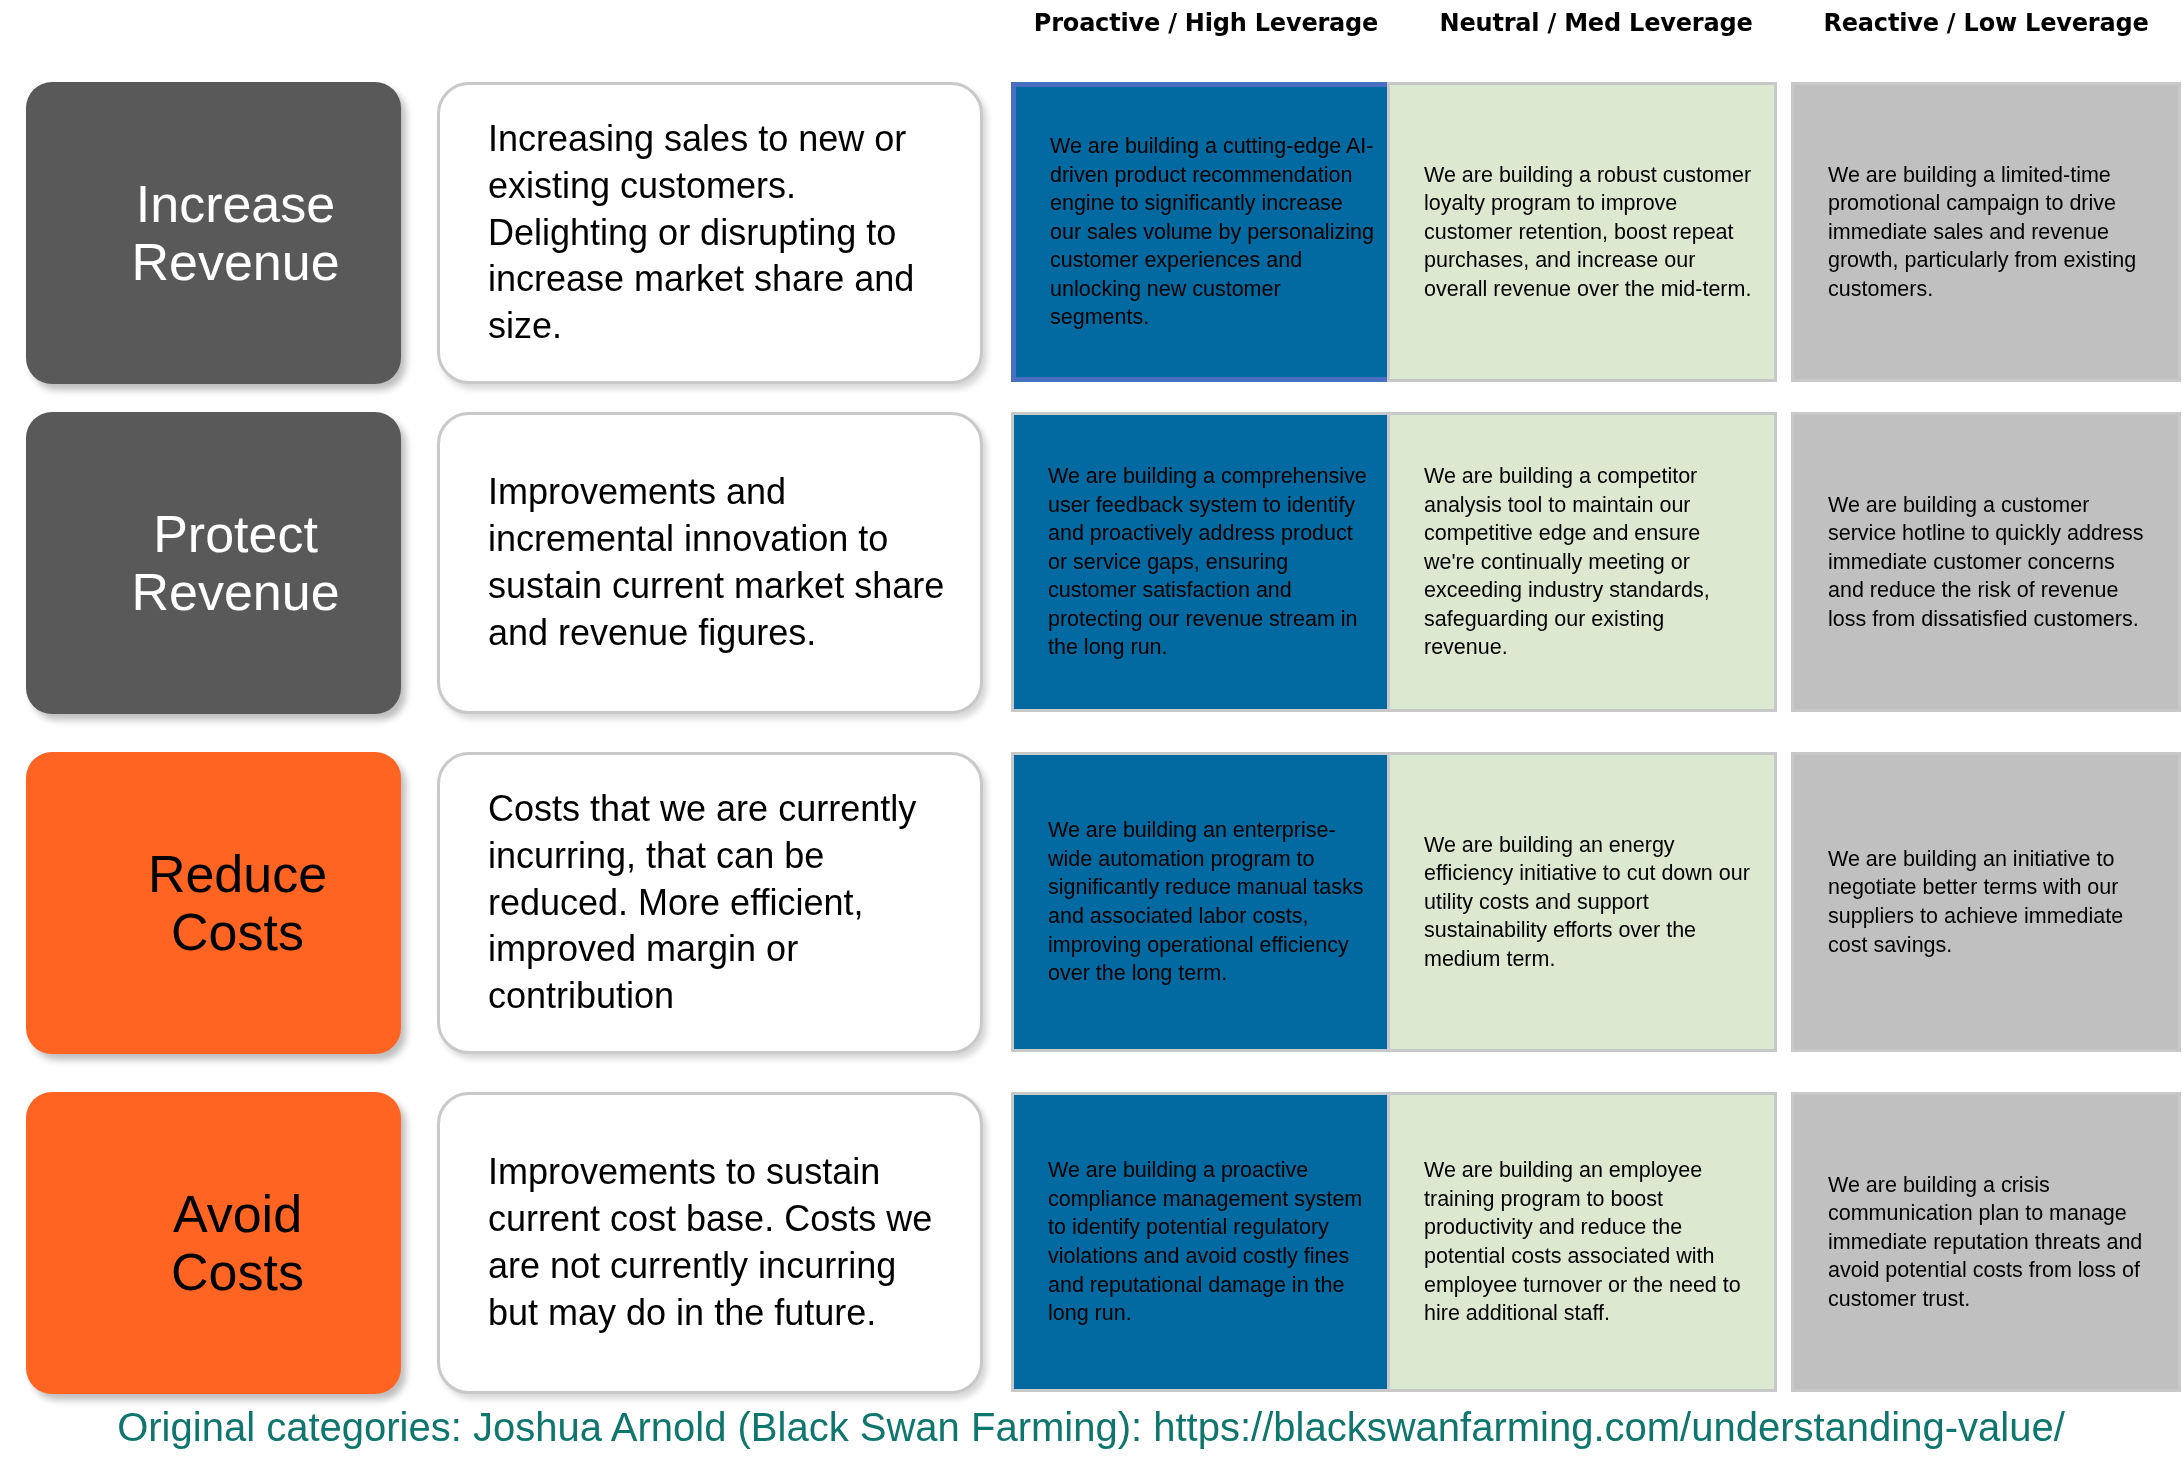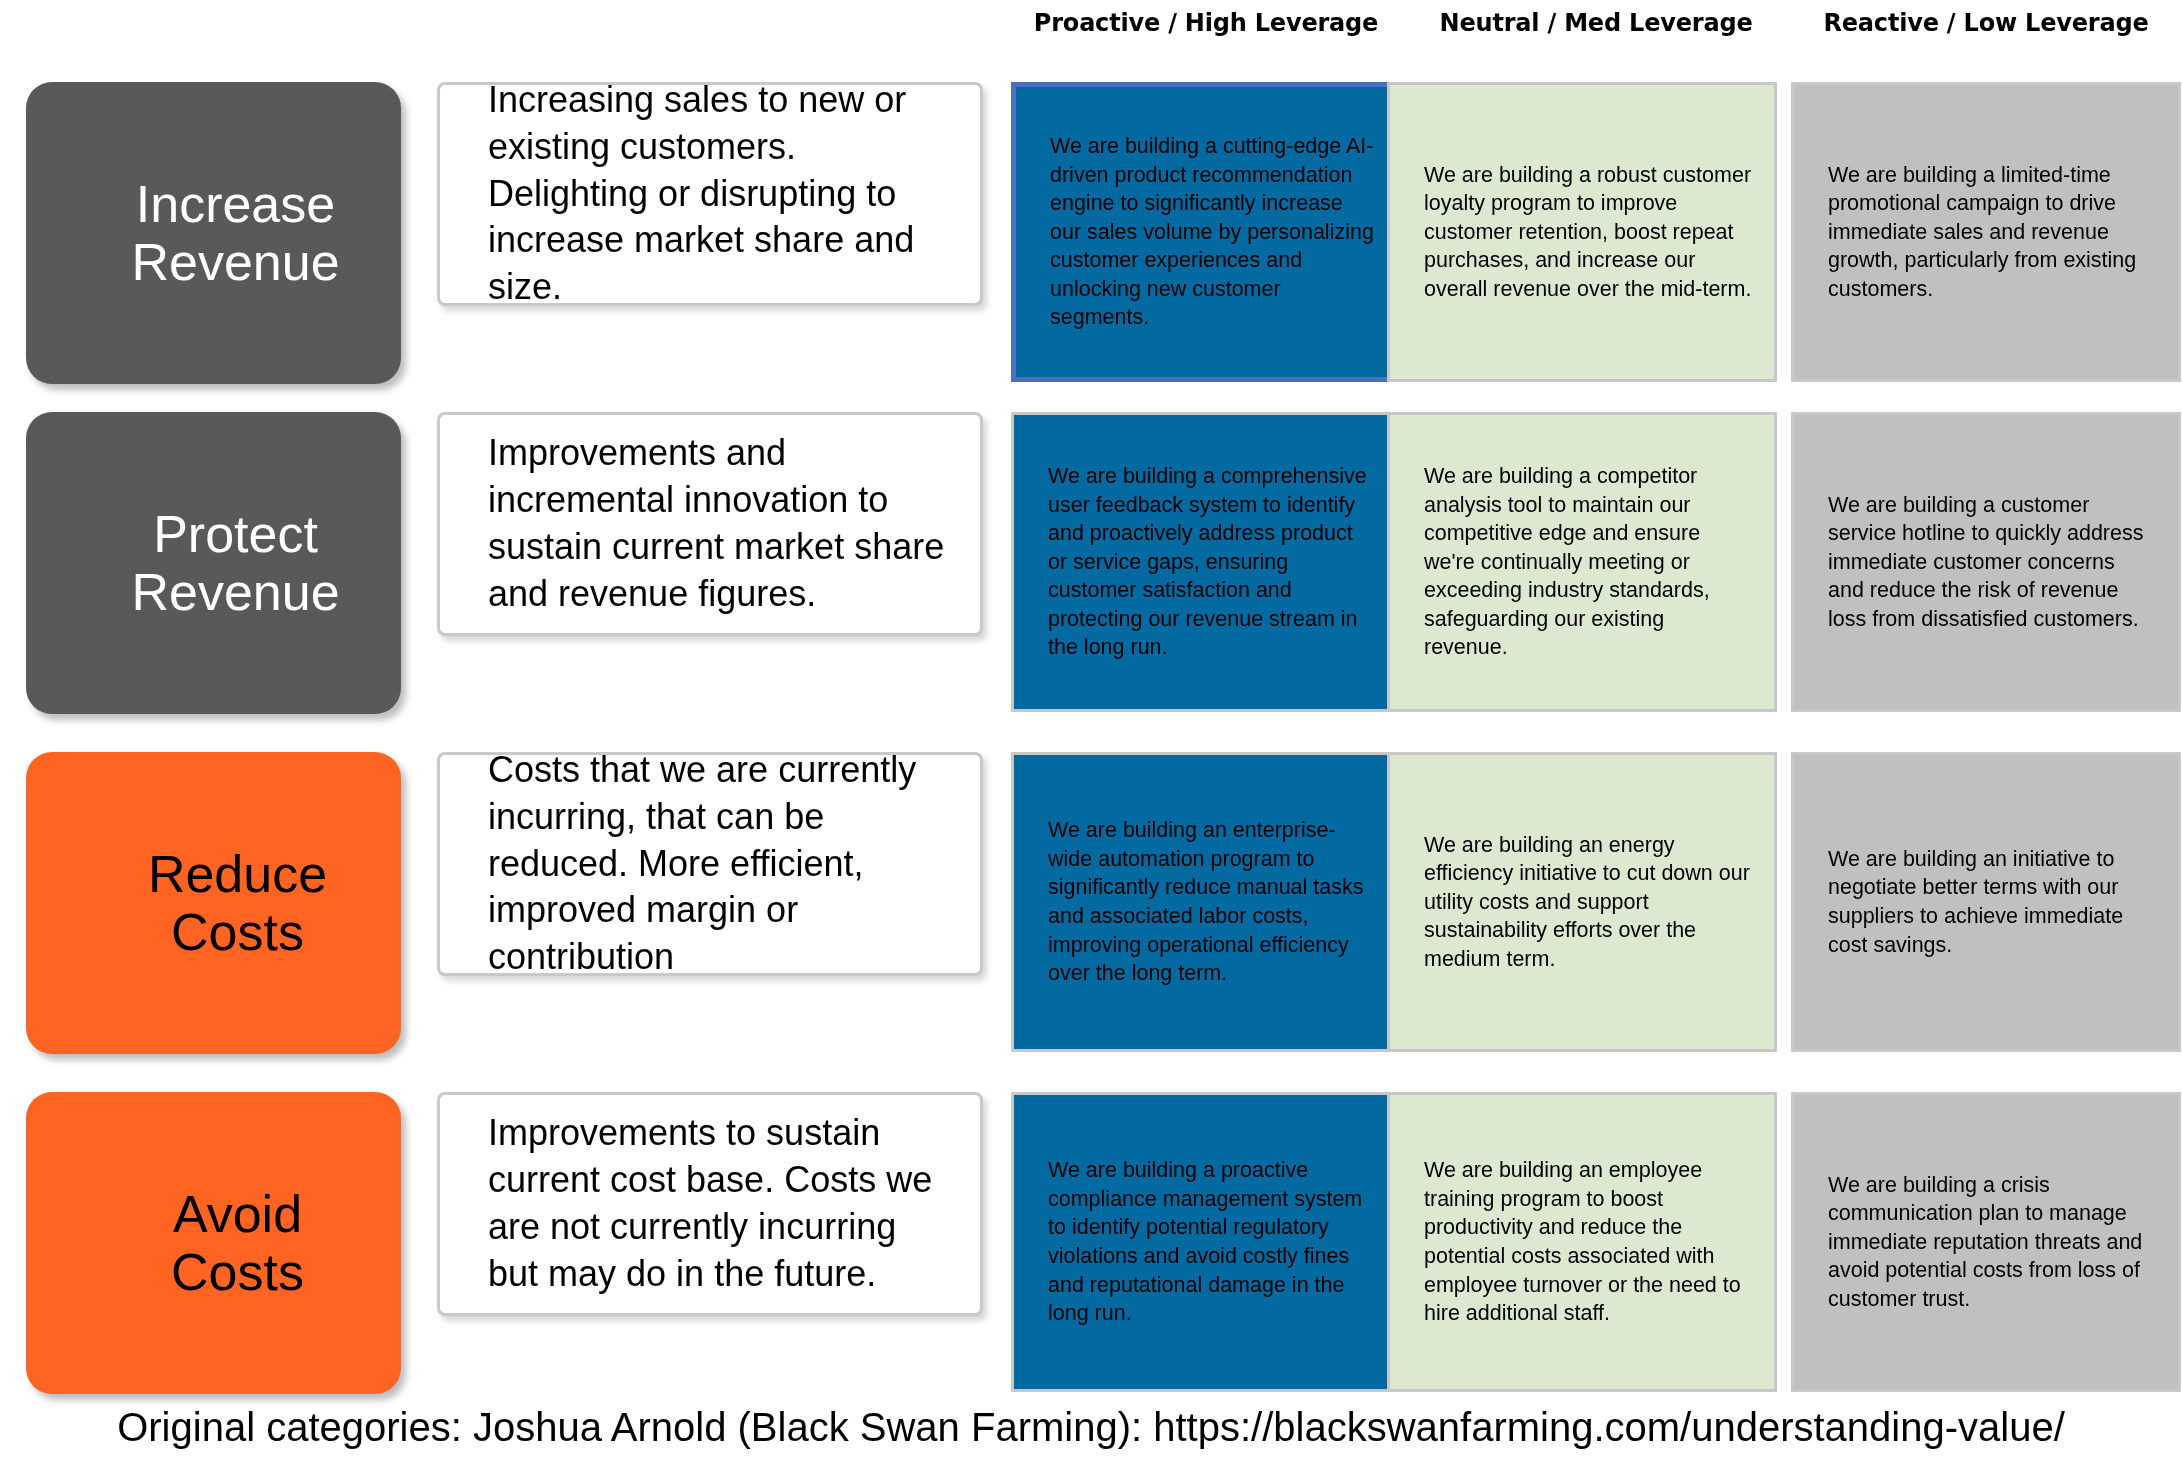--- a/index.html
+++ b/index.html
@@ -73,24 +73,24 @@
   .cat-pill.dark .cat-text   { color: #ffffff; }
   .cat-pill.orange { background: #ff6422; padding-left: 48px; }
   .cat-pill.orange .cat-text { color: #000000; }
 
   
   .desc-card {
     position: absolute;
     left: 437px;
     top: 0px;
     width: 546px;
-    height: 224px;
+    height: 302px;
     background: #ffffff;
     border: 3px solid #c9c9c9;
-    border-radius: 8px;
+    border-radius: 32px;
     display: flex;
     align-items: center;
     padding: 0 34px 0 48px;
     box-shadow: 4px 5px 6px rgba(0,0,0,0.16);
   }
   .desc-card .desc-text {
     font-family: "Liberation Sans", sans-serif;
     font-size: 36px;
     line-height: 1.30;
     color: #000000;
@@ -129,21 +129,21 @@
   
   #footer {
     position: absolute;
     left: 0;
     top: 1404px;
     width: 2182px;
     text-align: center;
     font-family: "Liberation Sans", sans-serif;
     font-size: 40px;
     line-height: 1.15;
-    color: #000000;
+    color: #0f766e;
   }
 </style>
 </head>
 <body>
 
 <div id="board">
 
   <div class="col-header" id="hdr-1">Proactive / High
 Leverage</div>
   <div class="col-header" id="hdr-2">Neutral / Med

